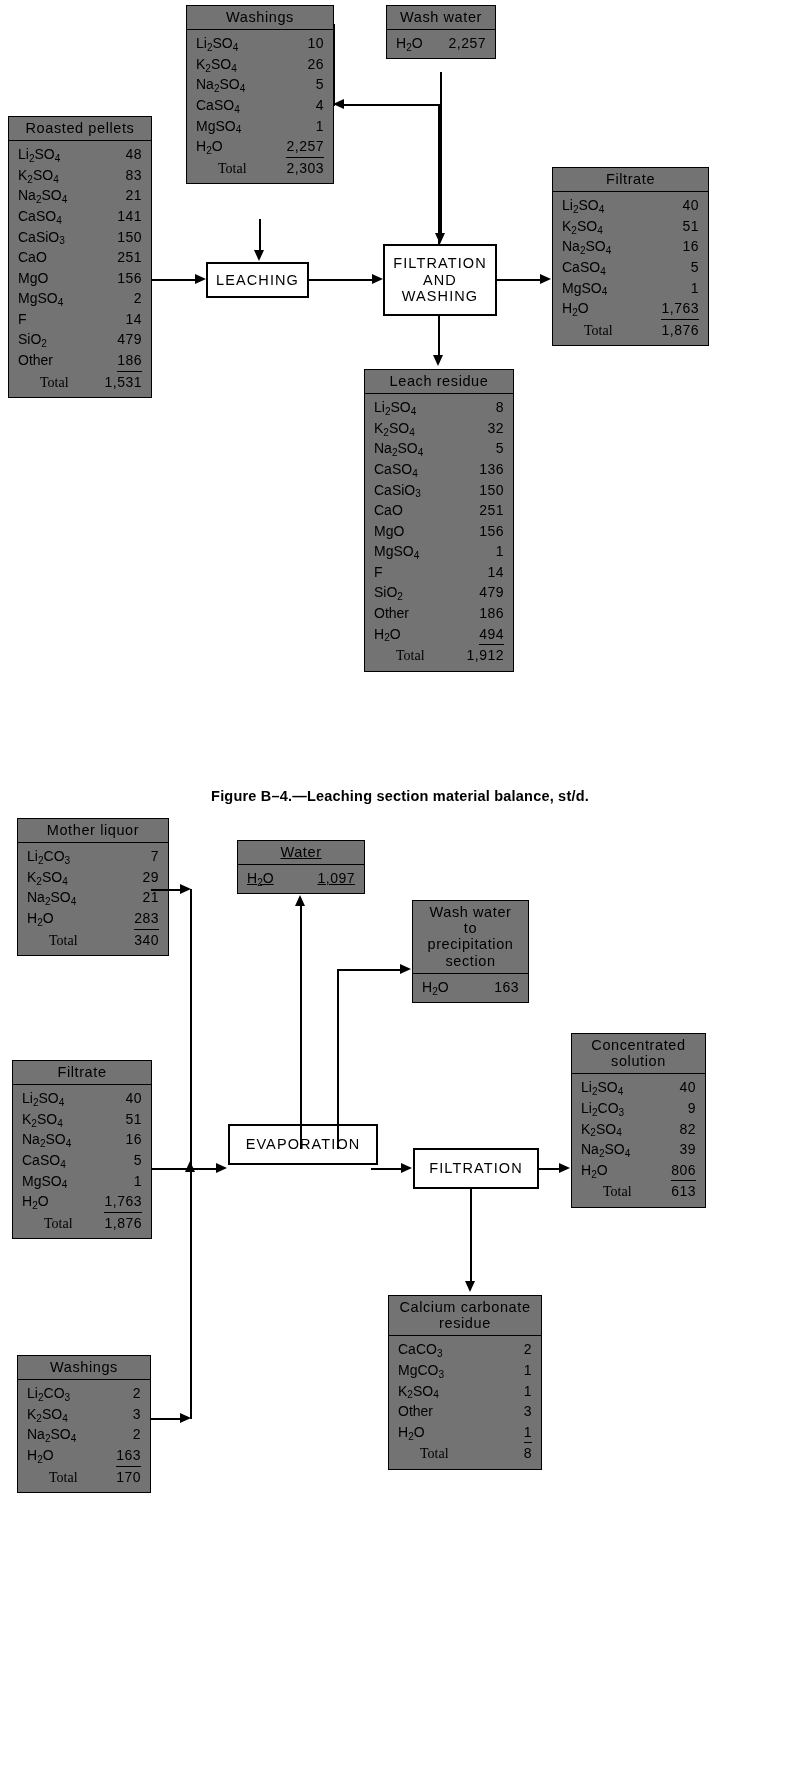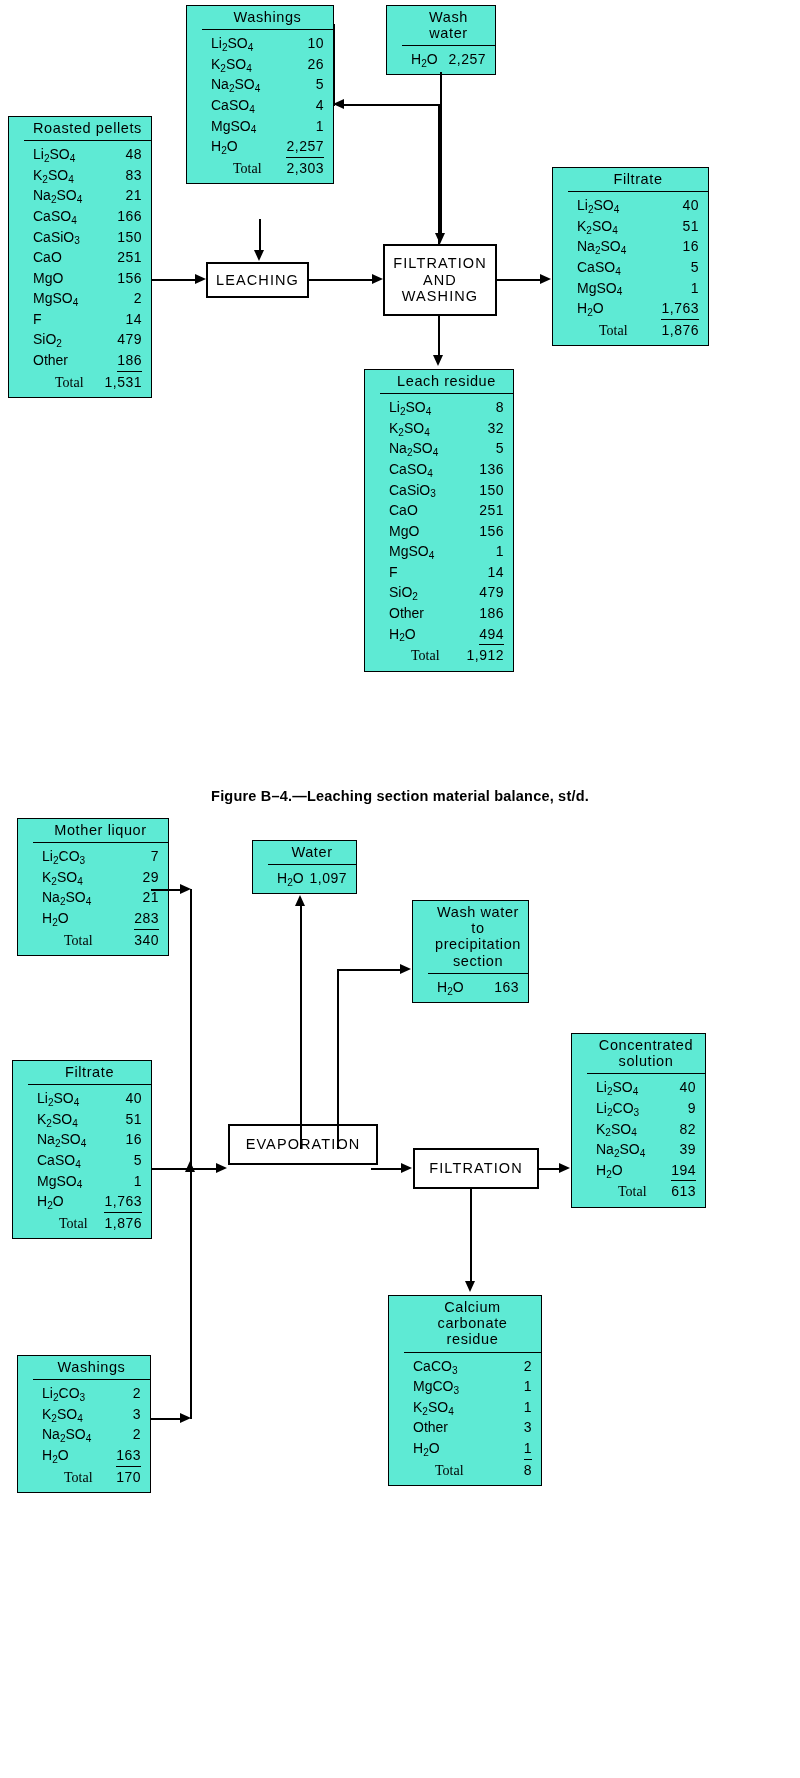--- a/index.html
+++ b/index.html
@@ -21,22 +21,21 @@
     left: 0; top: 0;
     width: 800px;
     height: 1778px;
   }
 
   
   .box {
     position: absolute;
     box-sizing: border-box;
     border: 1.6px solid #000;
-    background: #5eead4;
-    padding-left: 15px;
+    background: #737373;
   }
   .box-title {
     text-align: center;
     font-size: 14.5px;
     letter-spacing: 0.6px;
     padding: 3px 6px 4px 6px;
     border-bottom: 1.6px solid #000;
     white-space: pre-line;
     line-height: 1.12;
   }
@@ -184,21 +183,21 @@
         <div class="row">
           <span class="lbl">K<sub>2</sub>SO<sub>4</sub></span>
           <span class="val">83</span>
         </div>
         <div class="row">
           <span class="lbl">Na<sub>2</sub>SO<sub>4</sub></span>
           <span class="val">21</span>
         </div>
         <div class="row">
           <span class="lbl">CaSO<sub>4</sub></span>
-          <span class="val">166</span>
+          <span class="val">141</span>
         </div>
         <div class="row">
           <span class="lbl">CaSiO<sub>3</sub></span>
           <span class="val">150</span>
         </div>
         <div class="row">
           <span class="lbl">CaO</span>
           <span class="val">251</span>
         </div>
         <div class="row">
@@ -370,21 +369,21 @@
           <span class="lbl">H<sub>2</sub>O</span>
           <span class="val">283</span>
         </div>
         <div class="row total">
           <span class="lbl">Total</span>
           <span class="val">340</span>
         </div>
       </div>
   </div>
 
-  <div class="box" style="left:252px; top:840px; width:105px;">
+  <div class="box" style="left:237px; top:840px; width:128px;text-decoration:underline;">
     <div class="box-title">Water</div>
     <div class="box-body">
         <div class="row">
           <span class="lbl">H<sub>2</sub>O</span>
           <span class="val">1,097</span>
         </div>
       </div>
   </div>
 
   <div class="box" style="left:412px; top:900px; width:117px;">
@@ -449,21 +448,21 @@
         <div class="row">
           <span class="lbl">K<sub>2</sub>SO<sub>4</sub></span>
           <span class="val">82</span>
         </div>
         <div class="row">
           <span class="lbl">Na<sub>2</sub>SO<sub>4</sub></span>
           <span class="val">39</span>
         </div>
         <div class="row underline-val">
           <span class="lbl">H<sub>2</sub>O</span>
-          <span class="val">194</span>
+          <span class="val">806</span>
         </div>
         <div class="row total">
           <span class="lbl">Total</span>
           <span class="val">613</span>
         </div>
       </div>
   </div>
 
   <div class="box" style="left:17px; top:1355px; width:134px;">
     <div class="box-title">Washings</div>

